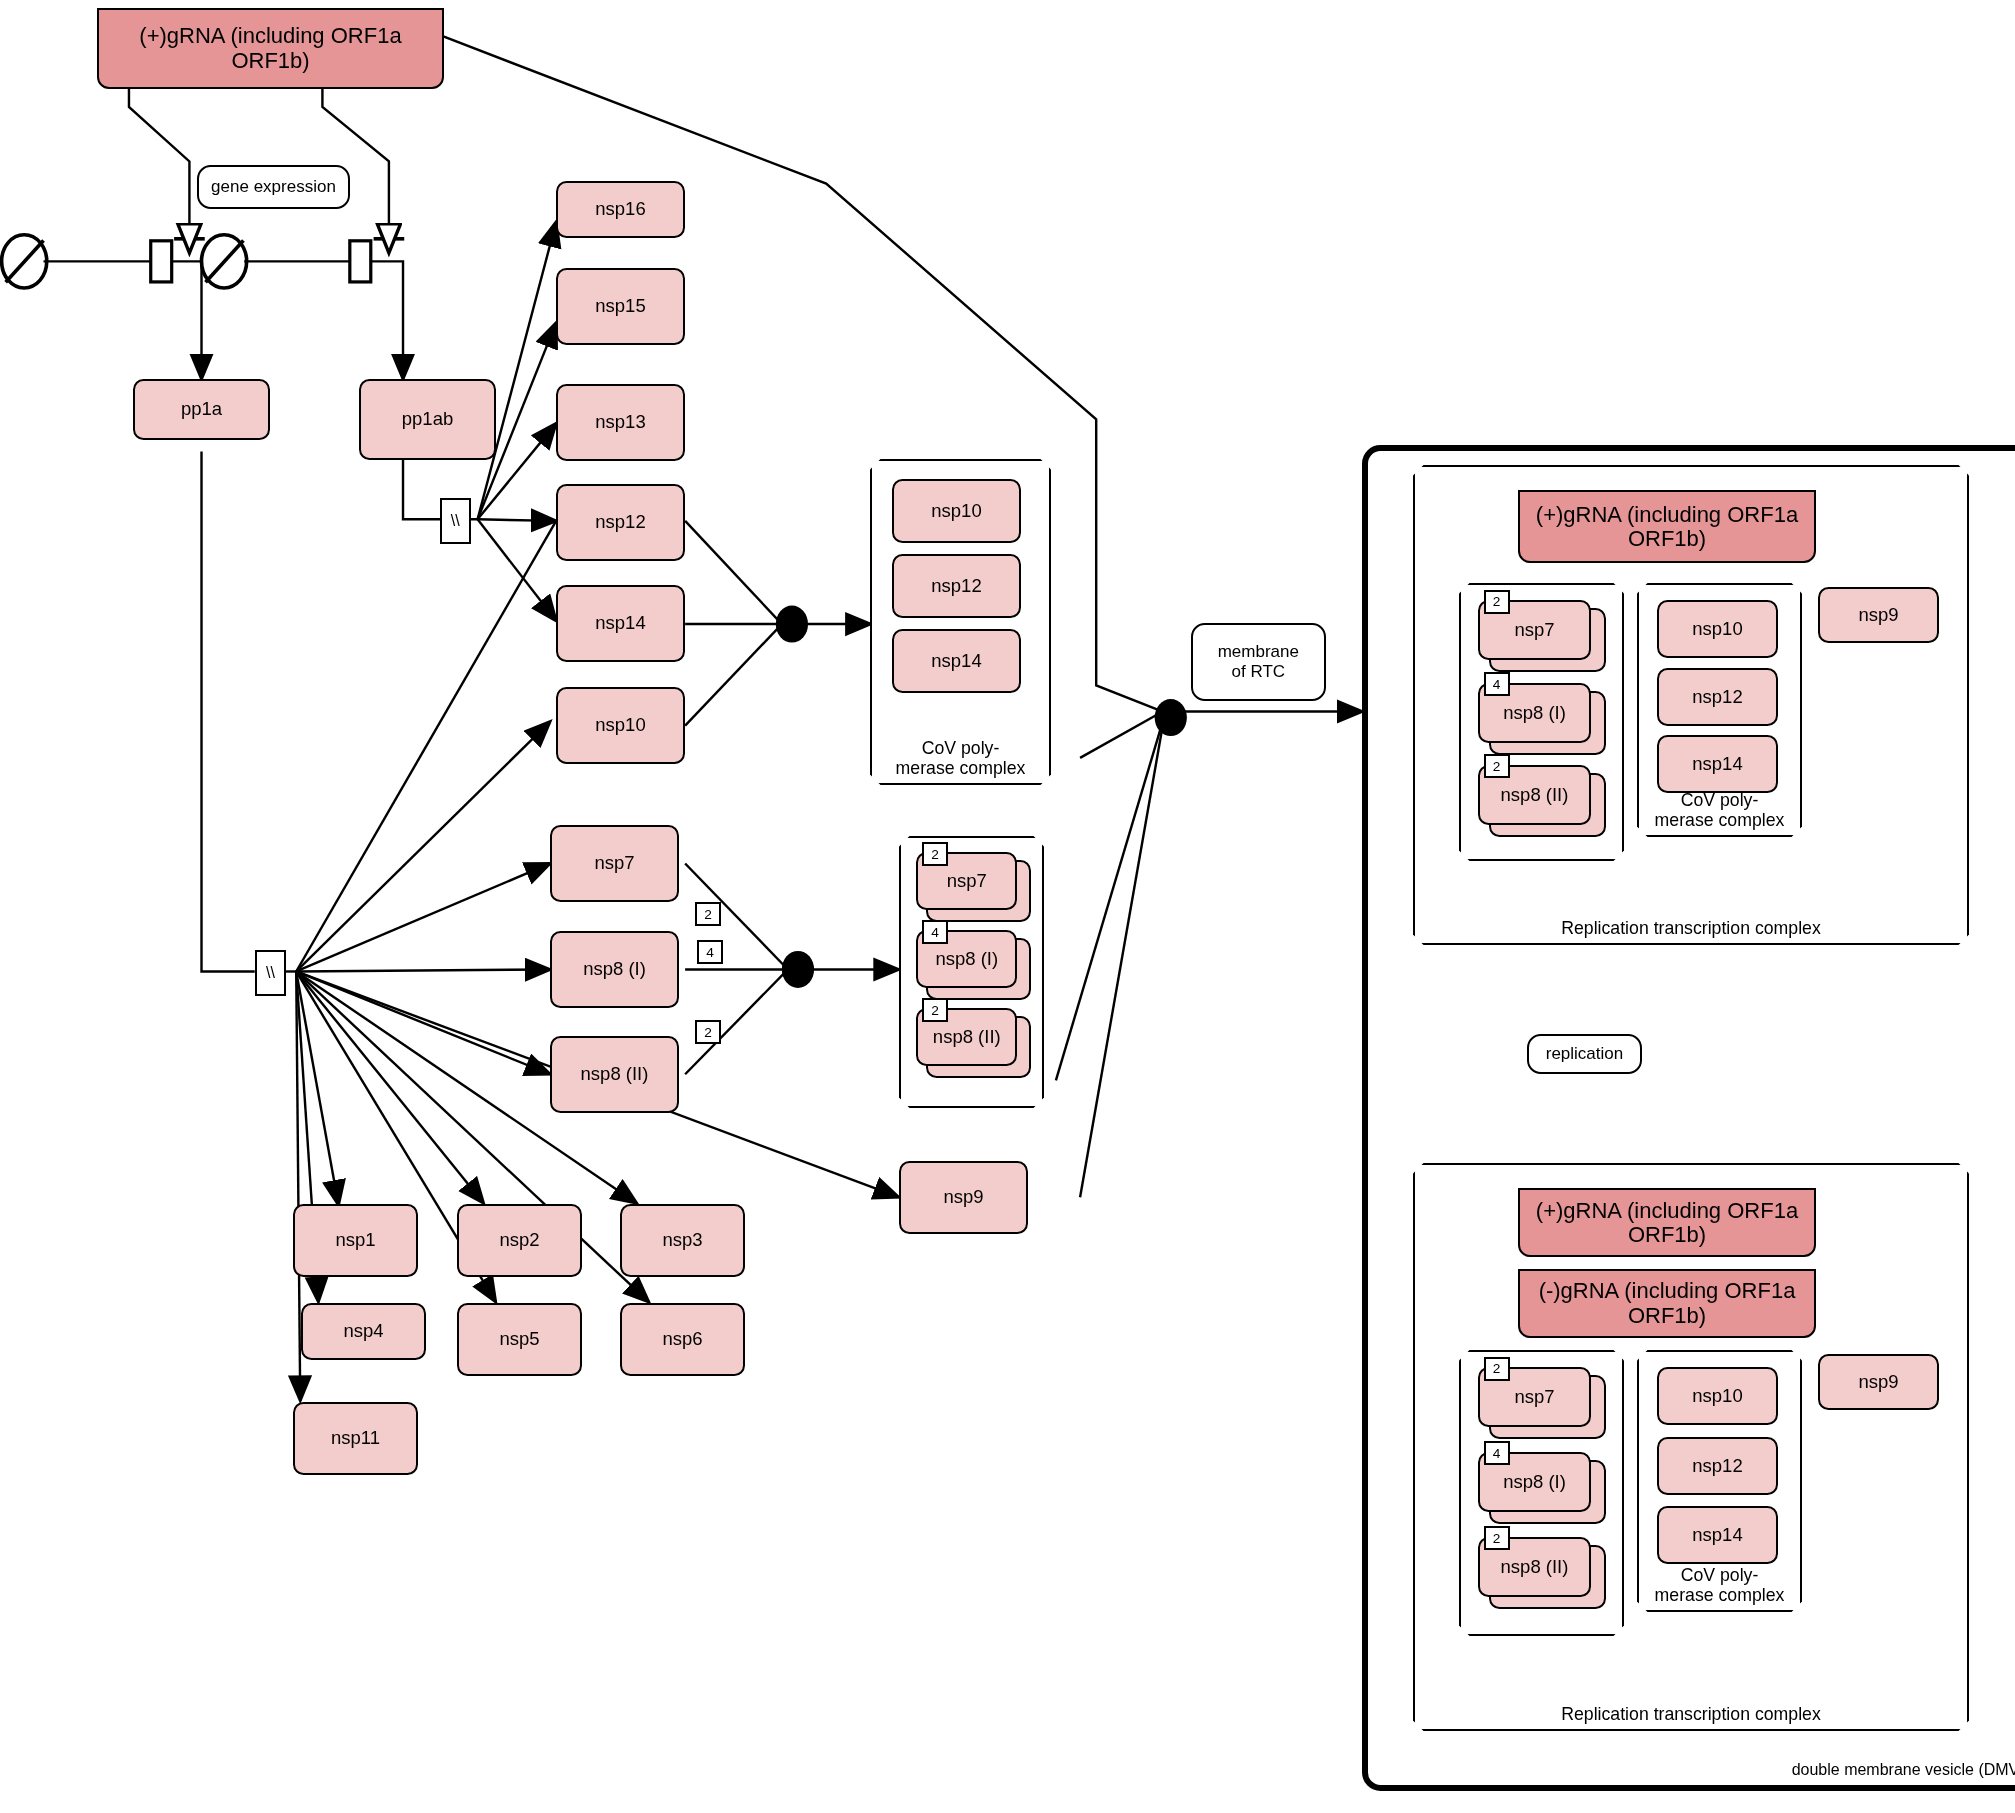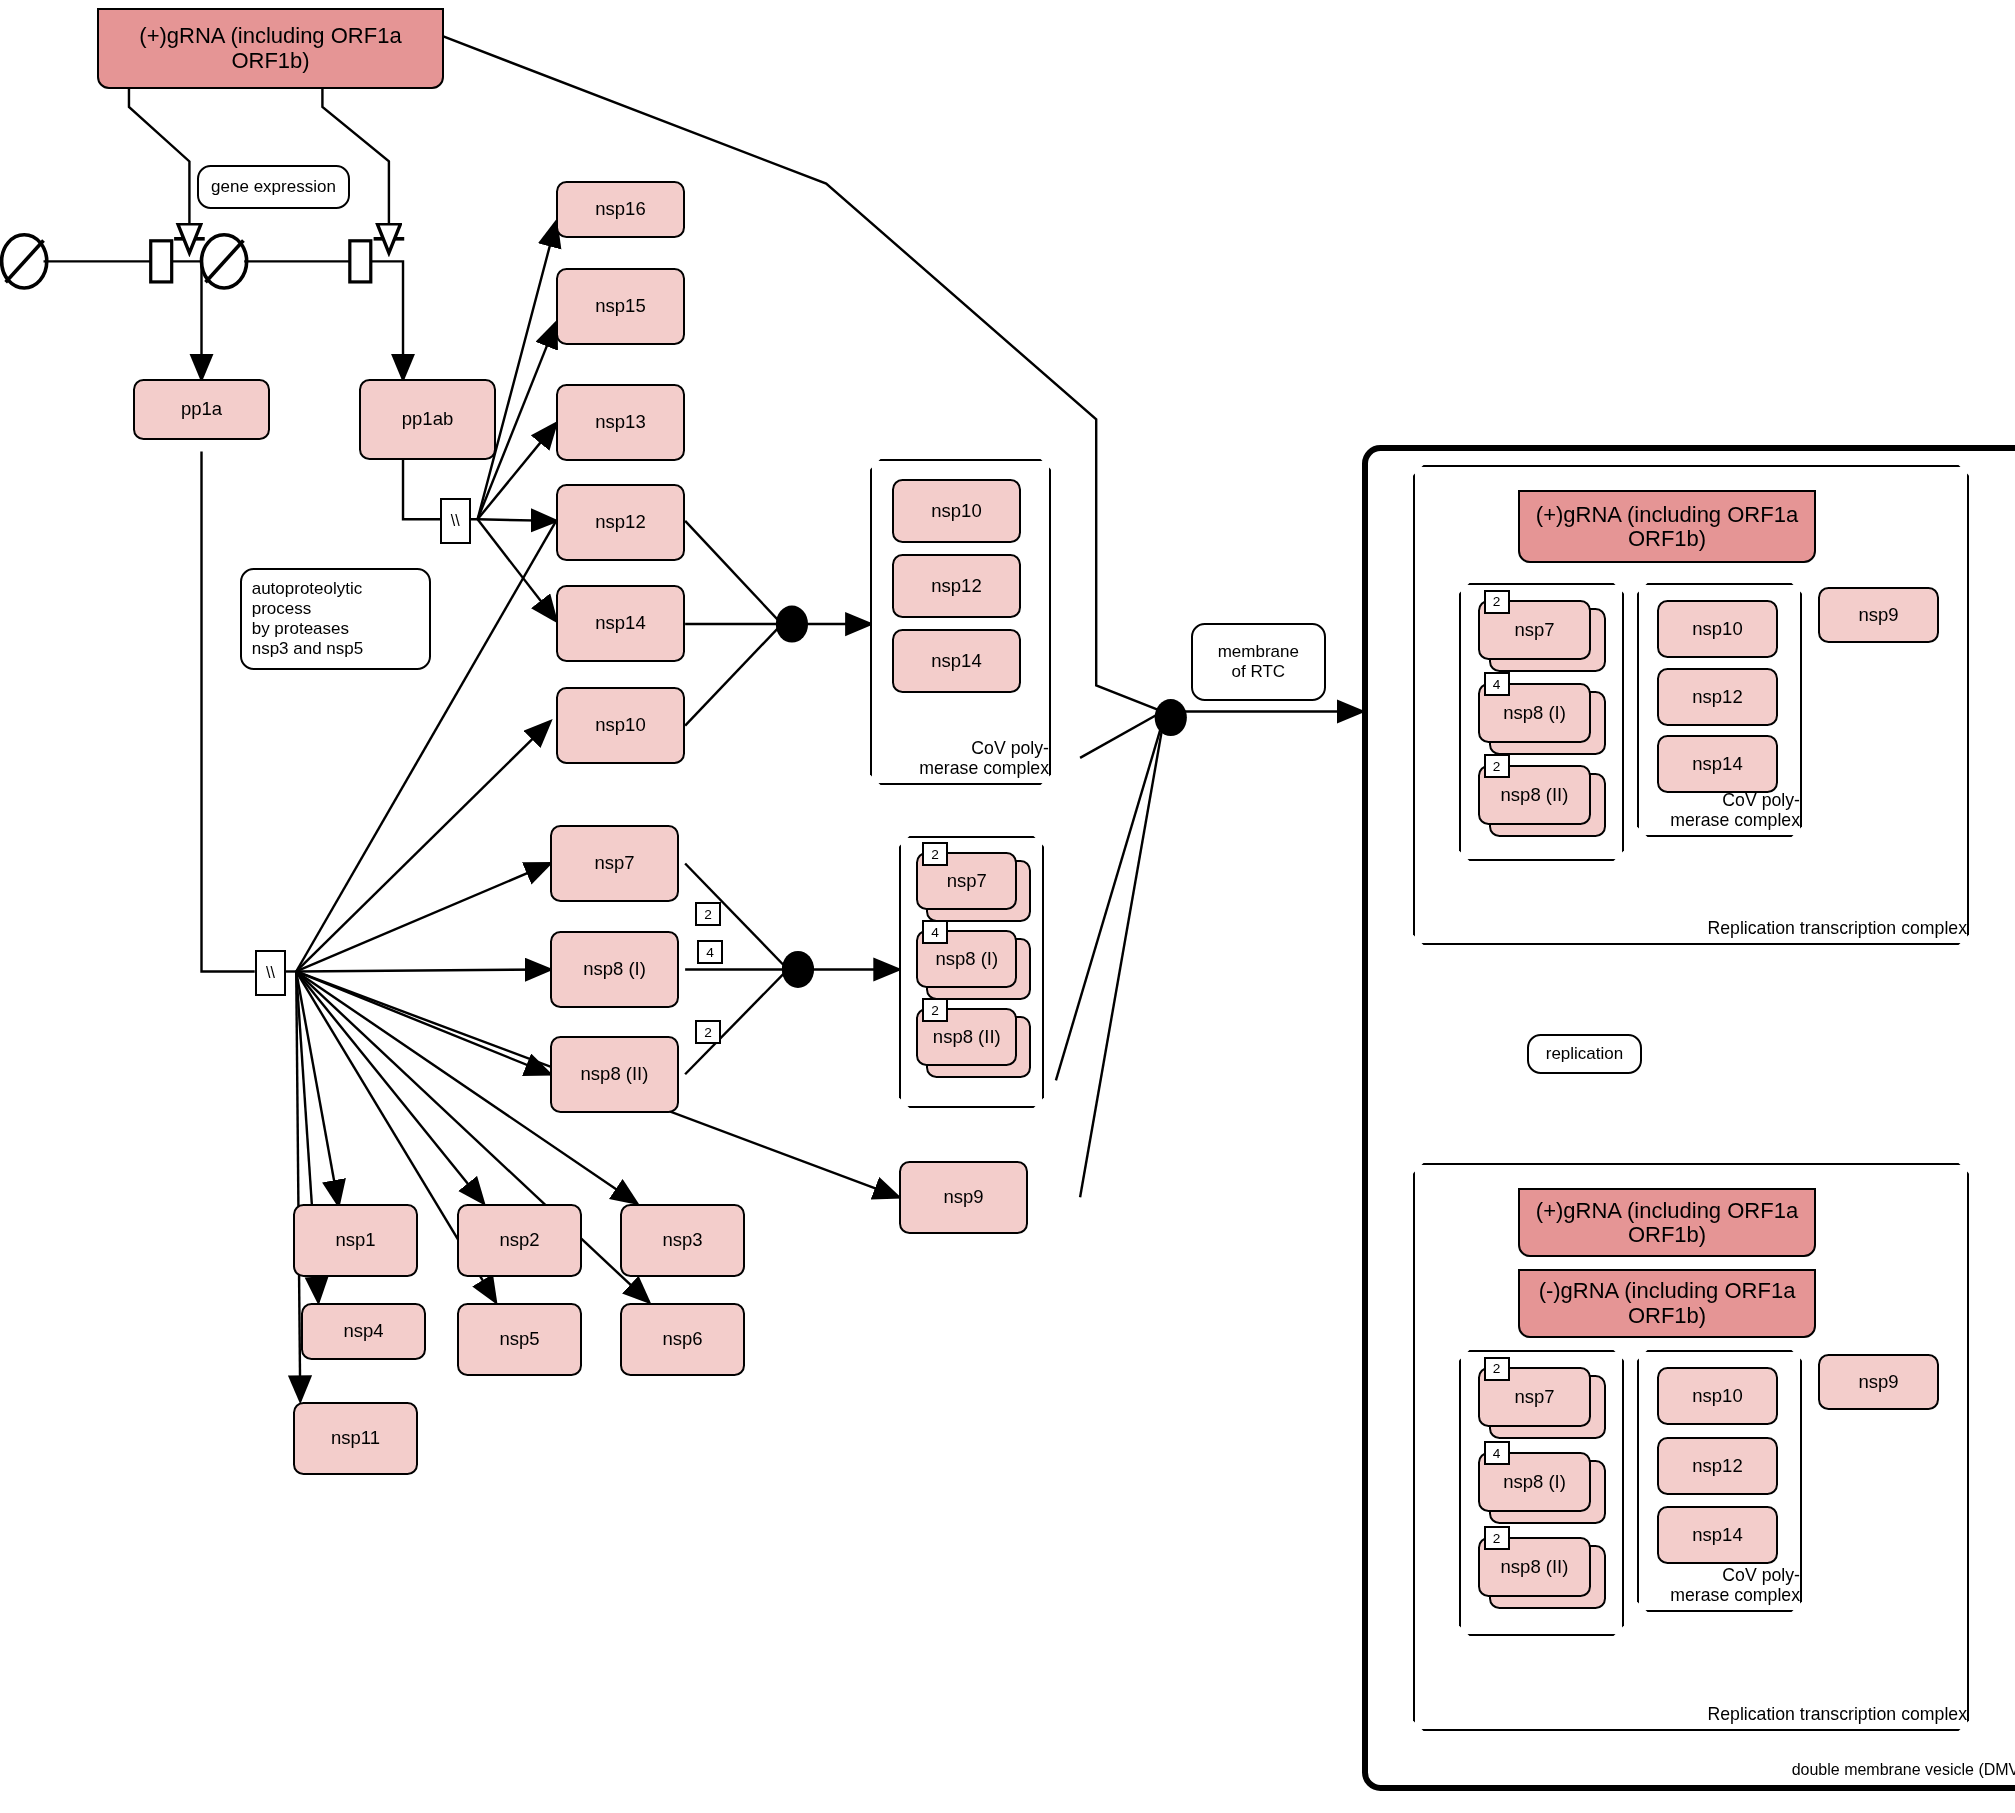--- a/index.html
+++ b/index.html
@@ -18,21 +18,21 @@
     background:#e59595;border:2.8px solid #000;
     border-radius:0 0 12px 12px;
     font-size:22px;color:#000;line-height:1.1;
   }
   
   .complex{
     background:#ffffff;border:2.8px solid #000;
     clip-path:polygon(10.5px 0,calc(100% - 10.5px) 0,100% 10.5px,100% calc(100% - 10.5px),calc(100% - 10.5px) 100%,10.5px 100%,0 calc(100% - 10.5px),0 10.5px);
   }
   .complex-label{
-    position:absolute;left:0;right:0;bottom:4px;text-align:right;
+    position:absolute;left:0;right:0;bottom:4px;text-align:center;
     font-size:17.7px;line-height:1.12;color:#000;
   }
   
   .compartment{
     background:#ffffff;border:6.4px solid #000;border-radius:18.5px;
   }
   .compartment-label{
     position:absolute;left:0;right:0;bottom:6.4px;text-align:center;font-size:16px;color:#000;
   }
   
@@ -210,25 +210,20 @@
     </g>
   </svg>
 
   <div class="node na" style="left:97px;top:8px;width:347px;height:81px;">(+)gRNA (including ORF1a ORF1b)</div>
 
   <div class="node note" style="left:197px;top:165px;width:153px;height:44px;">gene expression</div>
 
   <div class="node macro" style="left:133px;top:379px;width:137px;height:61px;">pp1a</div>
   <div class="node macro" style="left:359px;top:379px;width:137px;height:81px;">pp1ab</div>
 
-  <div class="note" style="position:absolute;left:240px;top:568px;width:173px;height:93px;display:flex;flex-direction:column;justify-content:center;padding-left:9.7px;">
-    <span>autoproteolytic process</span>
-    <span>by proteases</span>
-    <span>nsp3 and nsp5</span>
-  </div>
 
   <div class="unitsq" style="left:440px;top:498px;width:26.6px;height:42px;">
     <span>\\</span>
   </div>
   <div class="unitsq" style="left:255px;top:950px;width:27px;height:42px;">
     <span>\\</span>
   </div>
 
   <div class="node macro" style="left:556px;top:181px;width:129px;height:57px;">nsp16</div>
   <div class="node macro" style="left:556px;top:268px;width:129px;height:77px;">nsp15</div>

